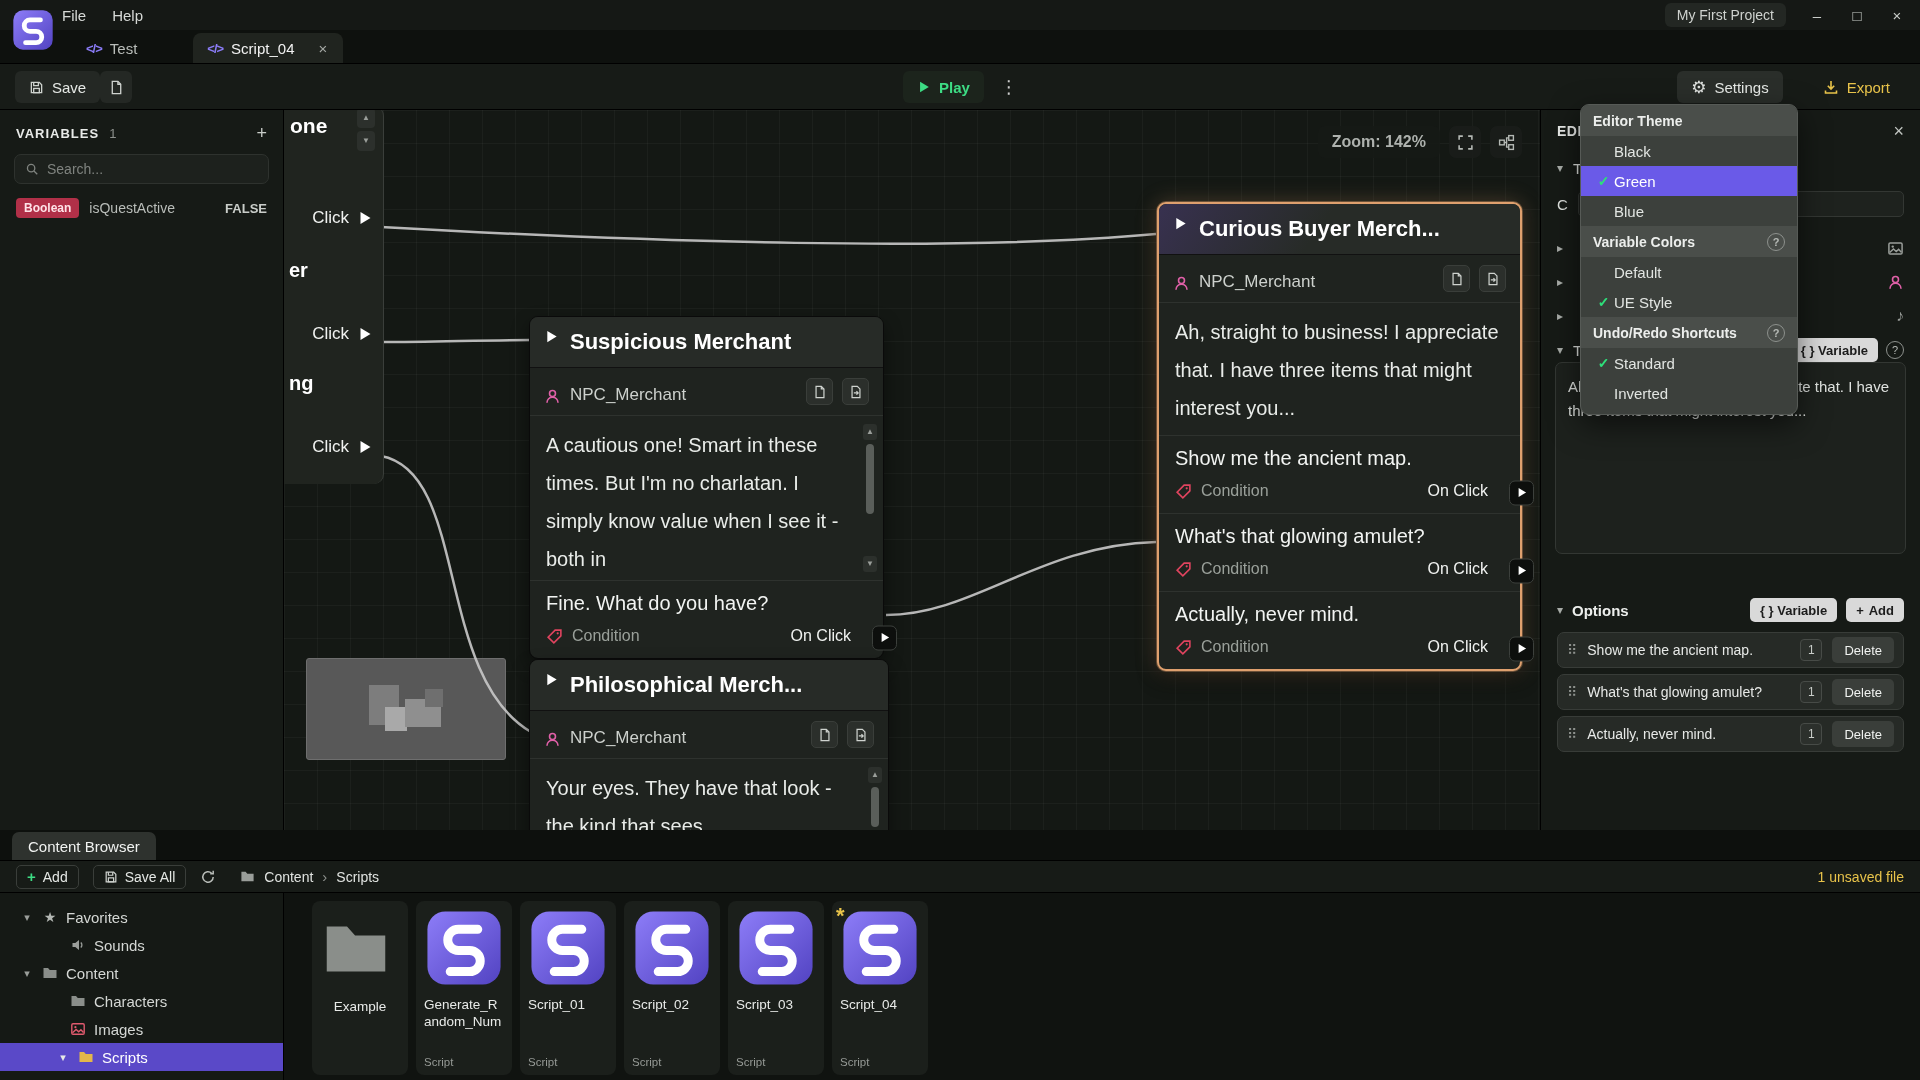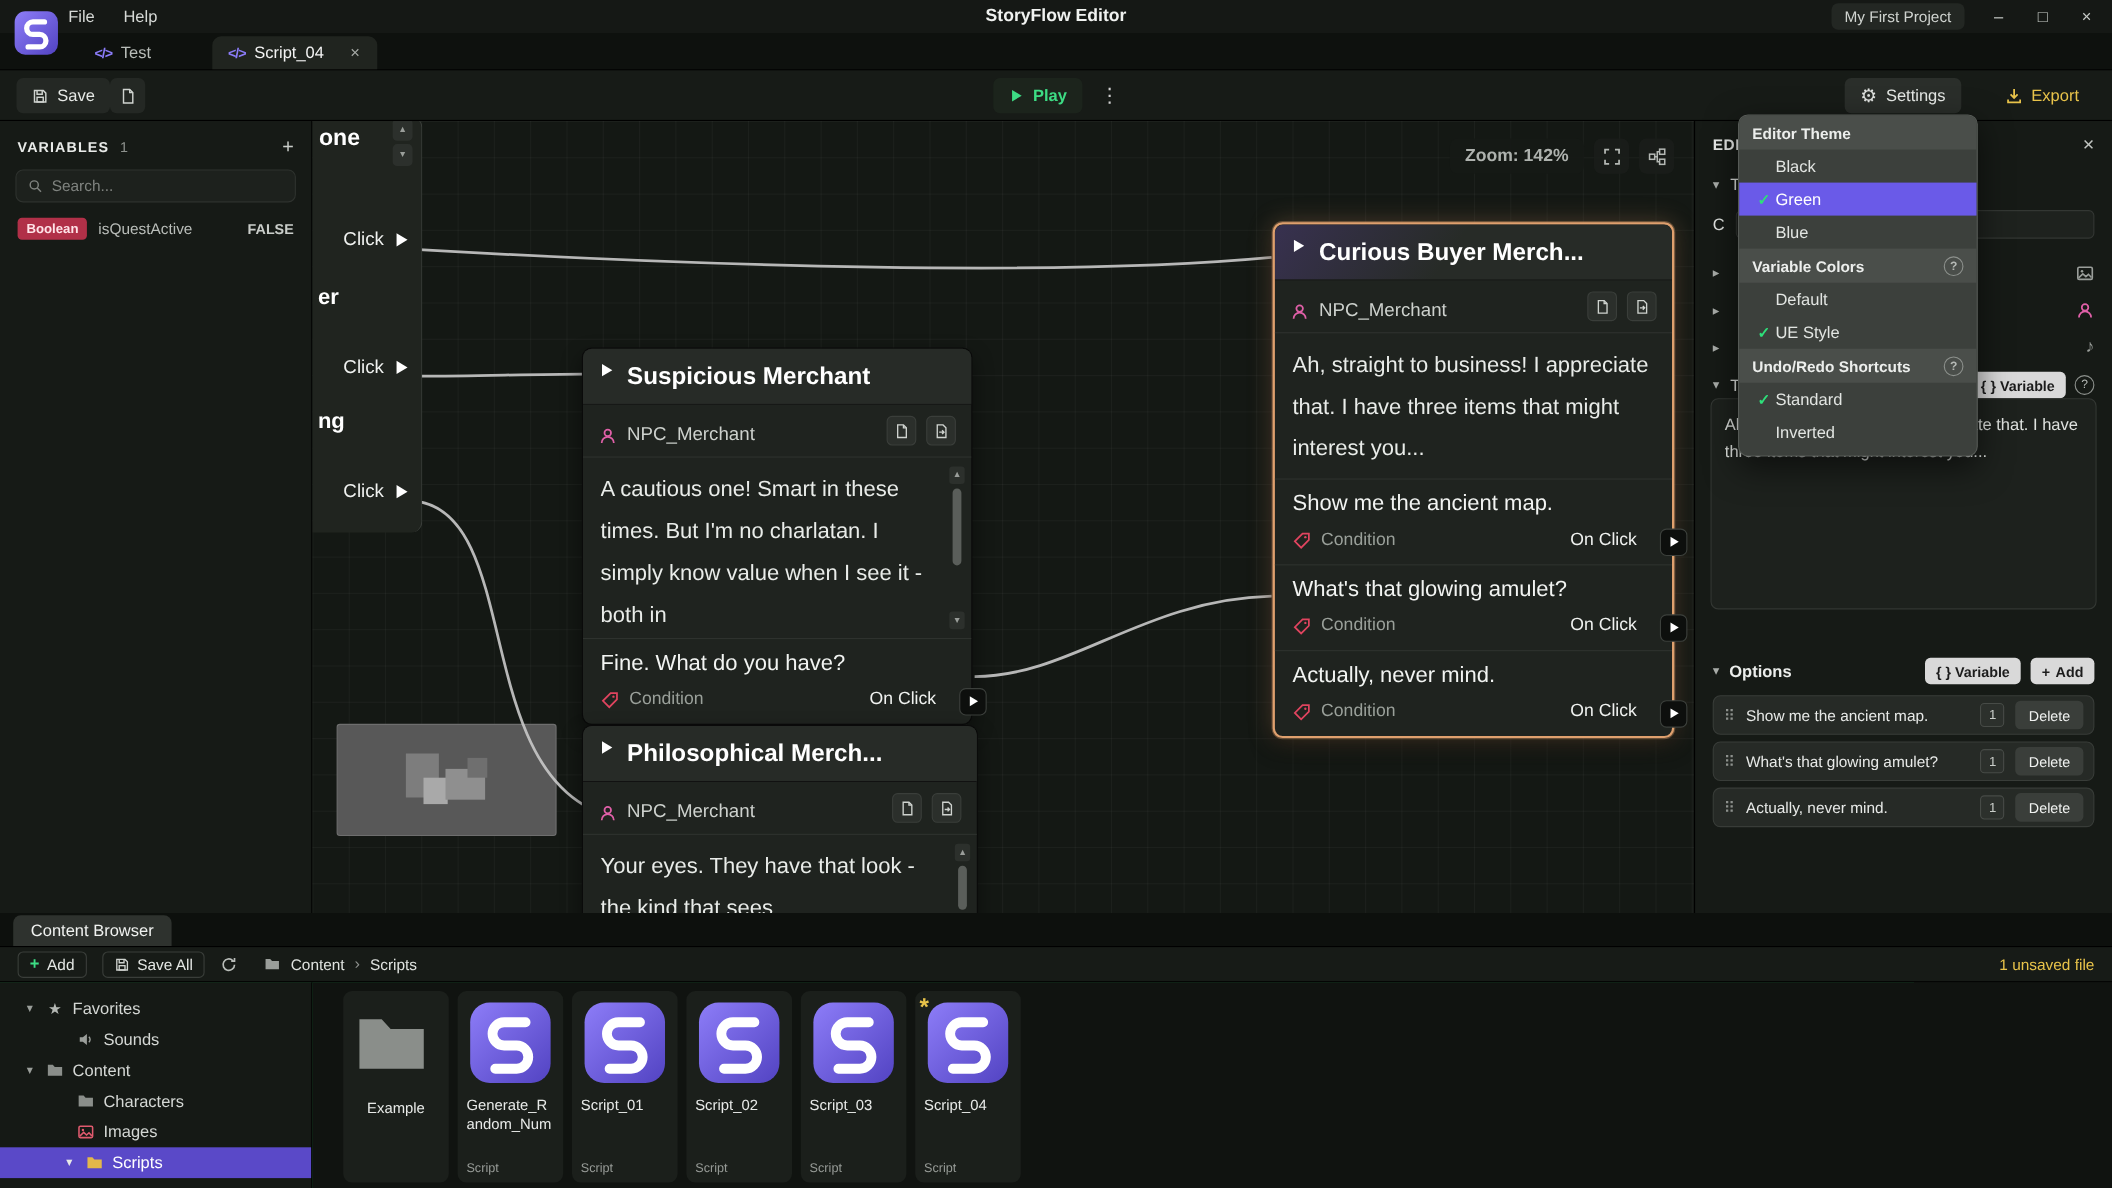--- a/index.html
+++ b/index.html
@@ -136,21 +136,21 @@
 
   
   .menu{position:absolute;left:1580px;top:104px;width:218px;background:#3c403c;border:1px solid #565a56;border-radius:9px;box-shadow:0 10px 30px rgba(0,0,0,.55);z-index:60;overflow:hidden;padding-bottom:6px}
   .menu-header{display:flex;align-items:center;background:#4a4e4a;height:31px;padding:0 12px;font-size:14px;font-weight:bold;color:#eceeec}
   .menu-header .qmark{margin-left:auto}
   .menu-item{display:flex;align-items:center;height:30px;padding:0 12px;font-size:15px;color:#e2e5e2;cursor:pointer}
   .menu-item .mi-check{width:21px;font-size:14px;color:#2ee07a;font-weight:bold}
   .menu-item.selected{background:#6a5ae8;color:#fff}
 
   
-  .cb{position:absolute;left:0;top:830px;width:1740px;height:250px;background:#15803d}
+  .cb{position:absolute;left:0;top:830px;width:1740px;height:250px;background:#1d4ed8}
   .cb-tabrow{position:absolute;left:0;top:0;width:1920px;height:30px;background:#0d100d}
   .cb-tab{position:absolute;left:12px;top:2px;height:28px;background:#2e322e;border-radius:7px 7px 0 0;display:flex;align-items:center;padding:0 16px;font-size:15px;color:#f0f2f0}
   .cb-toolbar{position:absolute;left:0;top:30px;width:1920px;height:33px;background:#171b17;border-top:1px solid #000;border-bottom:1px solid #000;display:flex;align-items:center;gap:14px;padding:0 16px}
   .cb-chip{display:inline-flex;align-items:center;gap:7px;border:1px solid #3a3e3a;border-radius:5px;height:24px;padding:0 10px;background:transparent;color:#e4e7e4;font-size:14px;cursor:pointer}
   .cb-chip .plus{color:#3ddc84;font-weight:bold;font-size:15px}
   .cb-chip .ic{width:14px;height:14px;color:#cfd3cf}
   .cb-iconbtn{background:transparent;border:none;color:#b9bdb9;cursor:pointer;display:inline-flex}
   .cb-iconbtn .ic{width:16px;height:16px}
   .crumb{display:flex;align-items:center;gap:9px;margin-left:10px;font-size:14px;color:#e0e3e0}
   .crumb .ic{width:15px;height:15px;color:#9a9e9a}
@@ -175,21 +175,20 @@
 </head>
 <body>
 
 <div id="app">
 
   <div class="titlebar">
     <div class="menus">
       <span>File</span>
       <span>Help</span>
     </div>
-    <div class="app-title">StoryFlow Editor</div>
     <div class="tb-right">
       <span class="proj-pill">My First Project</span>
       <span class="winbtn glyph">–</span>
       <span class="winbtn glyph">□</span>
       <span class="winbtn glyph">×</span>
     </div>
   </div>
   <div class="logo-main"><svg viewBox="0 0 48 48" style="width: 100%; height: 100%;">
         <defs>
           <linearGradient id="lg0" x1="0" y1="0" x2="1" y2="1">

